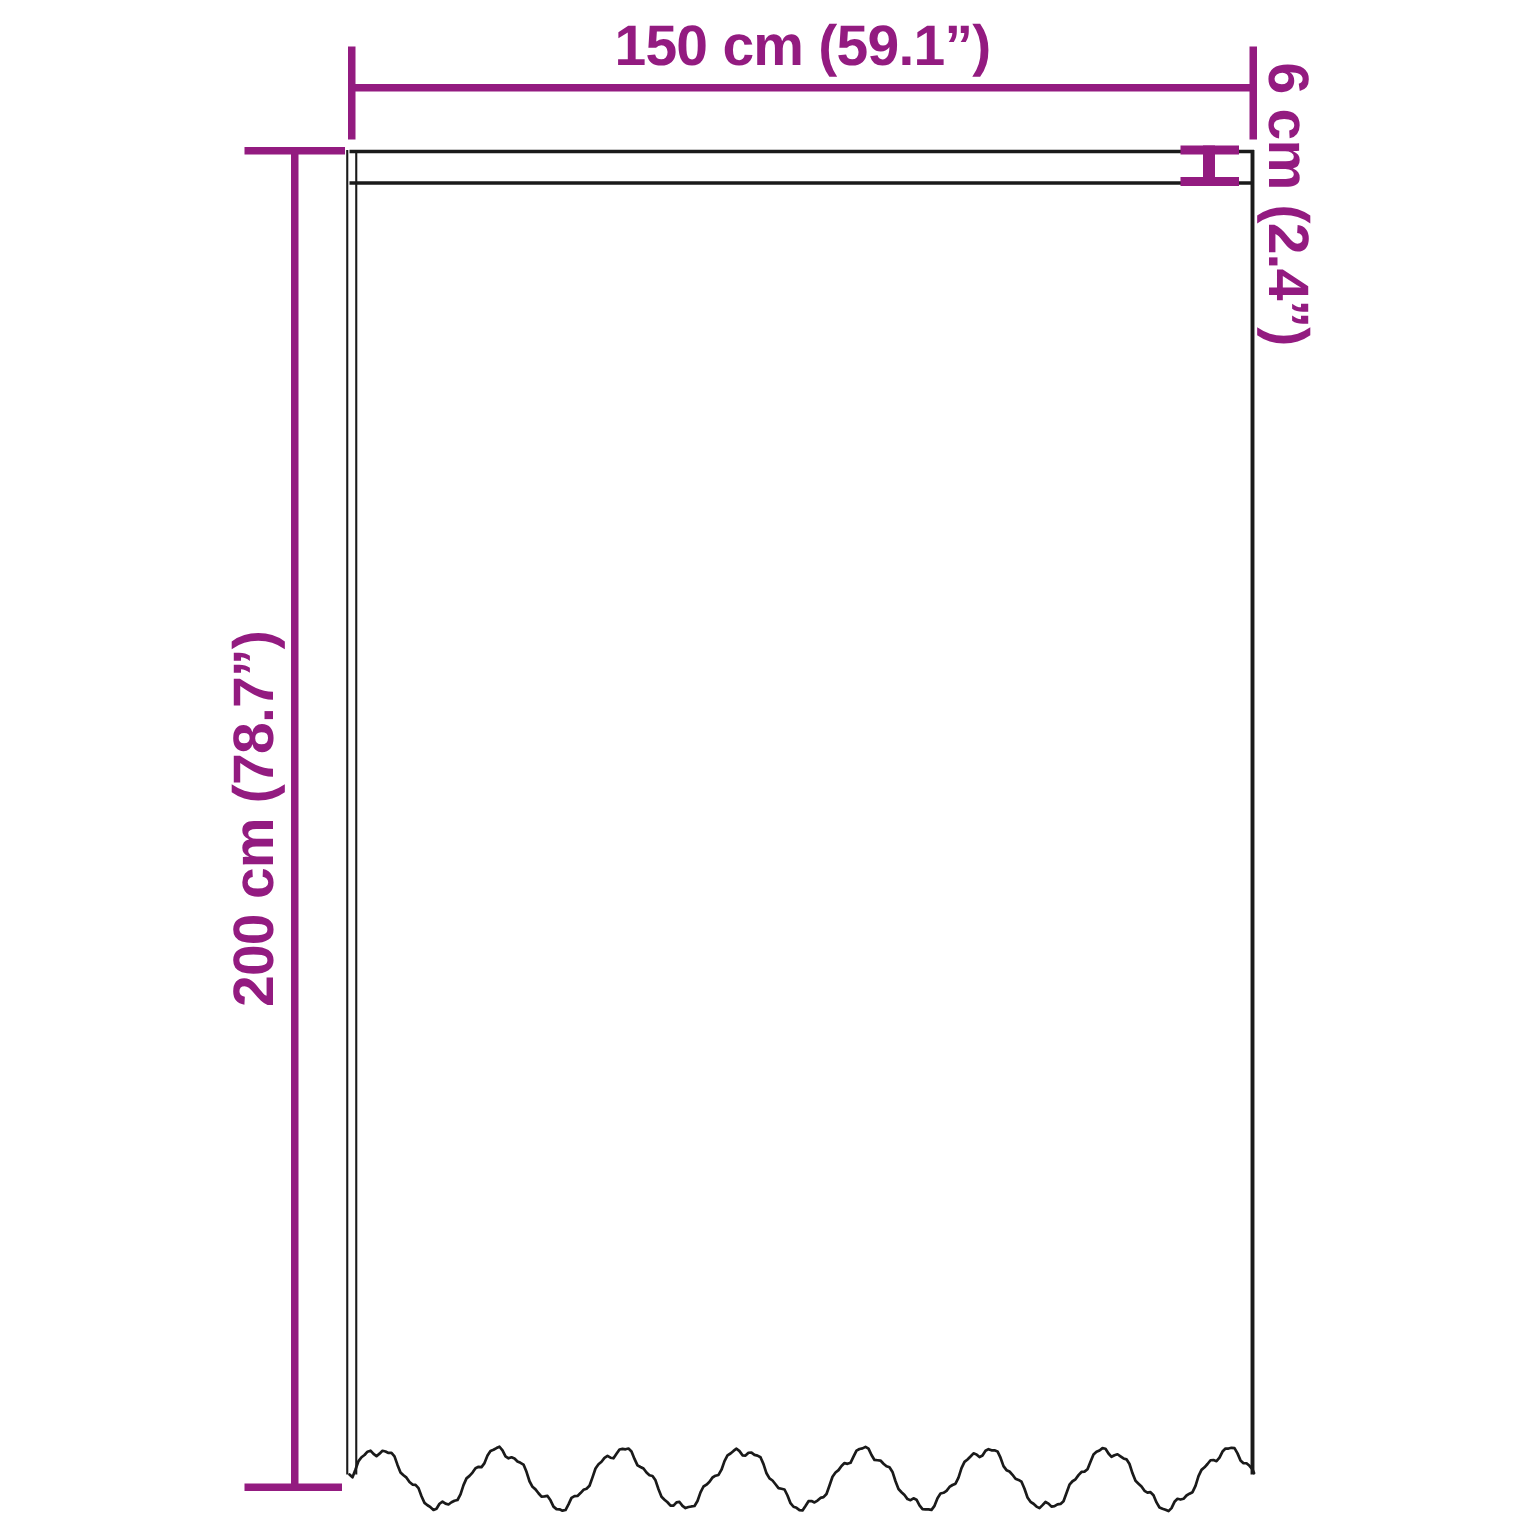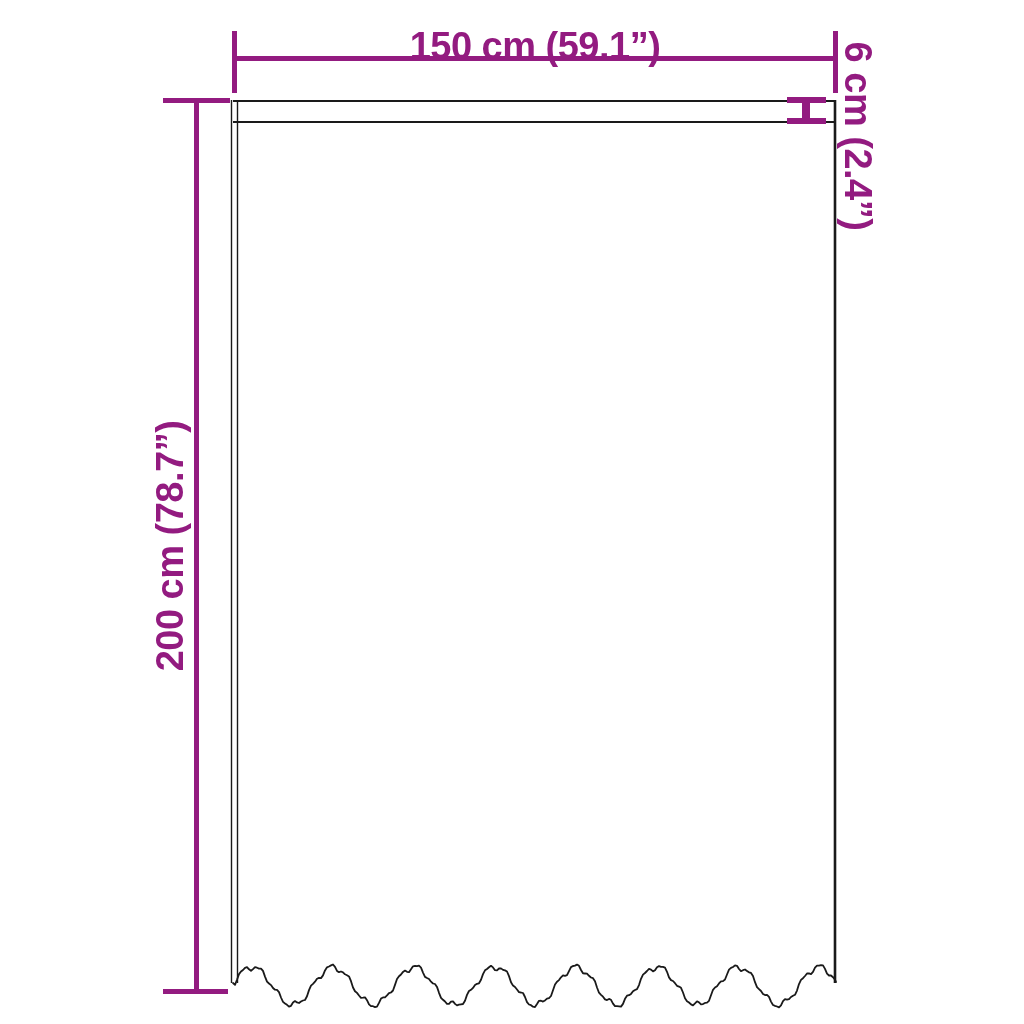--- a/index.html
+++ b/index.html
@@ -46,21 +46,21 @@
 
     <line x1="835" y1="100" x2="835" y2="983" stroke="#1a1a1a" stroke-width="2.6"></line>
 
     <polyline id="wavy-hem" fill="none" stroke="#1a1a1a" stroke-width="1.8" stroke-linejoin="round" stroke-linecap="round" points="233,983 235.0,984.9 237.0,979.7 239.0,974.1 241.0,971.5 243.0,970.0 245.0,967.8 247.0,967.1 249.0,969.3 251.0,970.8 253.0,969.1 255.0,967.2 257.0,967.7 259.0,968.6 261.0,968.6 263.0,970.9 265.0,976.6 267.0,981.6 269.0,983.5 271.0,985.1 273.0,988.0 275.0,989.7 277.0,989.9 279.0,992.1 281.0,997.5 283.0,1001.9 285.0,1003.5 287.0,1004.8 289.0,1006.6 291.0,1005.8 293.0,1002.5 295.0,1001.1 297.0,1002.4 299.0,1003.0 301.0,1001.5 303.0,1000.5 305.0,1000.0 307.0,996.3 309.0,990.1 311.0,985.6 313.0,983.9 315.0,981.7 317.0,978.8 319.0,977.9 321.0,978.1 323.0,975.4 325.0,970.4 327.0,967.3 329.0,966.5 331.0,965.4 333.0,964.5 335.0,966.9 337.0,970.9 339.0,972.2 341.0,971.5 343.0,972.3 345.0,974.3 347.0,975.2 349.0,976.4 351.0,981.2 353.0,987.5 355.0,991.2 357.0,992.9 359.0,995.5 361.0,997.8 363.0,997.6 365.0,997.3 367.0,1000.2 369.0,1004.4 371.0,1006.1 373.0,1006.2 375.0,1007.1 377.0,1006.7 379.0,1002.9 381.0,998.6 383.0,997.4 385.0,997.3 387.0,995.4 389.0,993.2 391.0,992.5 393.0,990.5 395.0,984.9 397.0,979.0 399.0,976.2 401.0,974.5 403.0,971.9 405.0,970.6 407.0,971.8 409.0,972.2 411.0,969.2 413.0,966.3 415.0,965.9 417.0,966.2 419.0,965.7 421.0,967.6 423.0,972.6 425.0,976.9 427.0,978.0 429.0,979.0 431.0,981.7 433.0,983.5 435.0,984.0 437.0,986.9 439.0,992.8 441.0,997.8 443.0,999.8 445.0,1001.5 447.0,1003.8 449.0,1003.8 451.0,1001.6 453.0,1001.3 455.0,1003.9 457.0,1005.4 459.0,1004.7 461.0,1004.3 463.0,1004.0 465.0,1000.7 467.0,994.9 469.0,991.0 471.0,989.8 473.0,987.9 475.0,985.0 477.0,983.8 479.0,983.3 481.0,979.8 483.0,974.1 485.0,970.3 487.0,969.0 489.0,967.3 491.0,965.8 493.0,967.4 495.0,970.2 497.0,970.4 499.0,968.5 501.0,968.4 503.0,969.9 505.0,970.4 507.0,971.5 509.0,976.1 511.0,982.2 513.0,985.6 515.0,987.0 517.0,989.5 519.0,992.1 521.0,992.5 523.0,993.0 525.0,997.0 527.0,1002.1 529.0,1004.5 531.0,1005.2 533.0,1006.7 535.0,1007.0 537.0,1004.0 539.0,1000.8 541.0,1000.7 543.0,1001.6 545.0,1000.4 547.0,998.6 549.0,998.1 551.0,996.0 553.0,990.3 555.0,984.5 557.0,981.7 559.0,980.1 561.0,977.3 563.0,975.4 565.0,975.9 567.0,975.2 569.0,971.1 571.0,967.1 573.0,966.0 575.0,965.6 577.0,964.6 579.0,965.8 581.0,970.0 583.0,973.3 585.0,973.5 587.0,973.7 589.0,975.8 591.0,977.5 593.0,978.2 595.0,981.3 597.0,987.5 599.0,992.7 601.0,994.8 603.0,996.7 605.0,999.4 607.0,1000.1 609.0,998.9 611.0,999.8 613.0,1003.6 615.0,1006.1 617.0,1006.2 619.0,1006.3 621.0,1006.6 623.0,1003.9 625.0,998.8 627.0,995.7 629.0,995.2 631.0,993.9 633.0,991.3 635.0,990.0 637.0,989.1 639.0,985.1 641.0,978.8 643.0,974.6 645.0,973.0 647.0,971.0 649.0,968.9 651.0,969.6 653.0,971.4 655.0,970.3 657.0,967.2 659.0,966.1 661.0,966.9 663.0,966.9 665.0,967.6 667.0,971.8 669.0,977.4 671.0,980.1 673.0,981.0 675.0,983.2 677.0,985.8 679.0,986.6 681.0,987.8 683.0,992.5 685.0,998.3 687.0,1001.2 689.0,1002.5 691.0,1004.4 693.0,1005.4 695.0,1003.4 697.0,1001.3 699.0,1002.4 701.0,1004.4 703.0,1004.1 705.0,1002.9 707.0,1002.6 709.0,1000.8 711.0,995.3 713.0,989.8 715.0,987.5 717.0,986.2 719.0,983.4 721.0,981.3 723.0,981.1 725.0,979.5 727.0,974.5 729.0,969.7 731.0,967.9 733.0,967.0 735.0,965.4 737.0,965.8 739.0,969.0 741.0,971.2 743.0,970.2 745.0,969.5 747.0,970.9 749.0,972.3 751.0,972.9 753.0,976.0 755.0,982.2 757.0,987.2 759.0,989.1 761.0,991.0 763.0,993.9 765.0,995.1 767.0,994.8 769.0,996.8 771.0,1001.6 773.0,1005.0 775.0,1005.8 777.0,1006.5 779.0,1007.4 781.0,1005.4 783.0,1001.2 785.0,999.2 787.0,999.7 789.0,999.2 791.0,997.0 793.0,995.8 795.0,994.8 797.0,990.6 799.0,984.1 801.0,979.9 803.0,978.2 805.0,976.0 807.0,973.5 809.0,973.4 811.0,974.1 813.0,971.8 815.0,967.7 817.0,965.7 819.0,965.7 821.0,965.2 823.0,965.4 825.0,968.9 827.0,973.6 829.0,975.5 831.0,975.5 833.0,977.2 835.0,979.6 836,982"></polyline>
   </svg>
 
   <div>
     <div class="bar" style="left:234px;top:56px;width:601px;height:5px;"></div>
     <div class="bar" style="left:232px;top:31px;width:5px;height:62px;"></div>
     <div class="bar" style="left:833px;top:31px;width:5px;height:62px;"></div>
-    <div class="dim-label h" style="left:535px;top:46px;">150 cm (59.1”)</div>
+    <div class="dim-label h" style="left:535px;top:31px;">150 cm (59.1”)</div>
   </div>
 
   <div>
     <div class="bar" style="left:194px;top:100px;width:5px;height:892px;"></div>
     <div class="bar" style="left:163px;top:98px;width:67px;height:5px;"></div>
     <div class="bar" style="left:163px;top:989px;width:65px;height:5px;"></div>
     <div class="dim-label rot-ccw" style="left:170px;top:546px;">200 cm (78.7”)</div>
   </div>
 
   <div>

